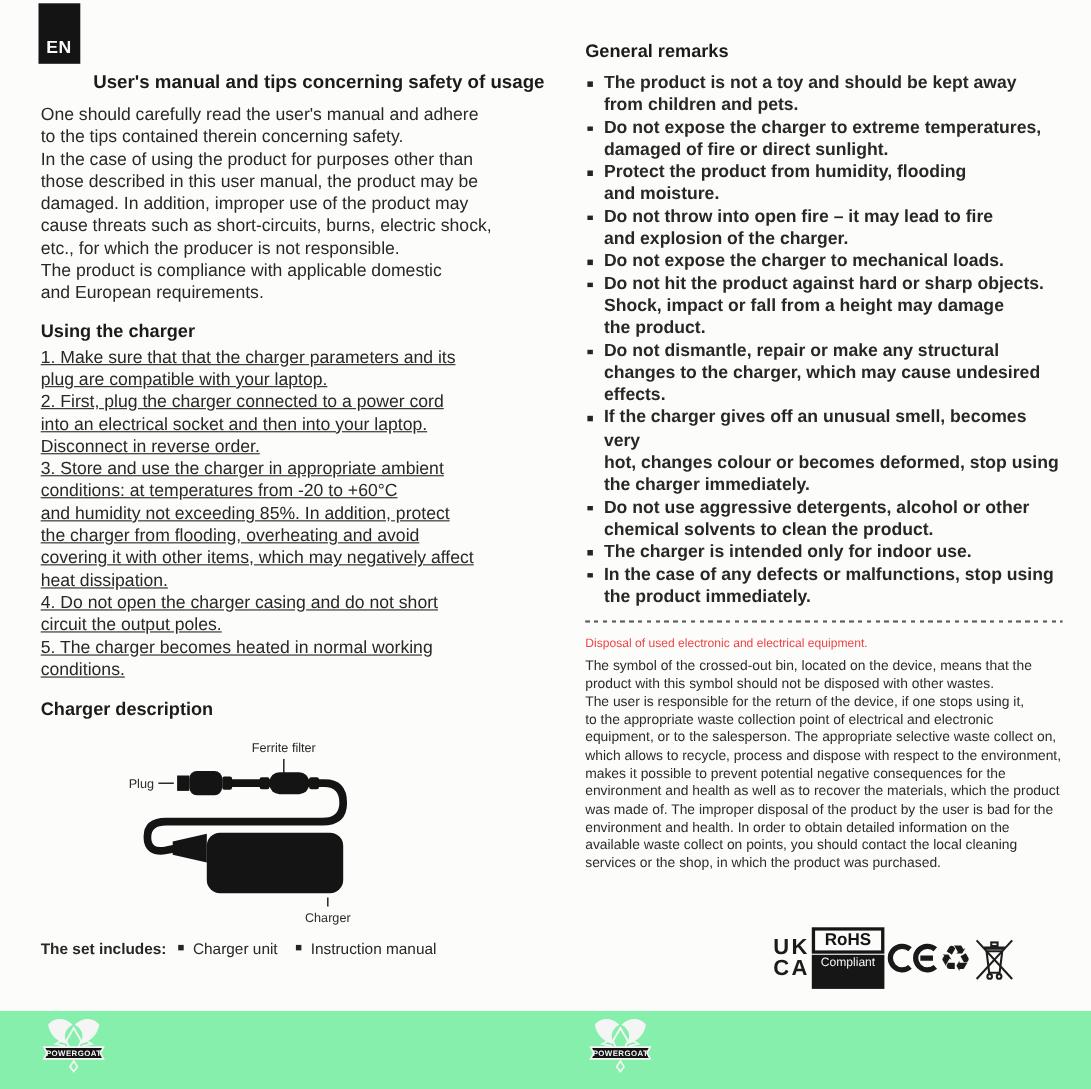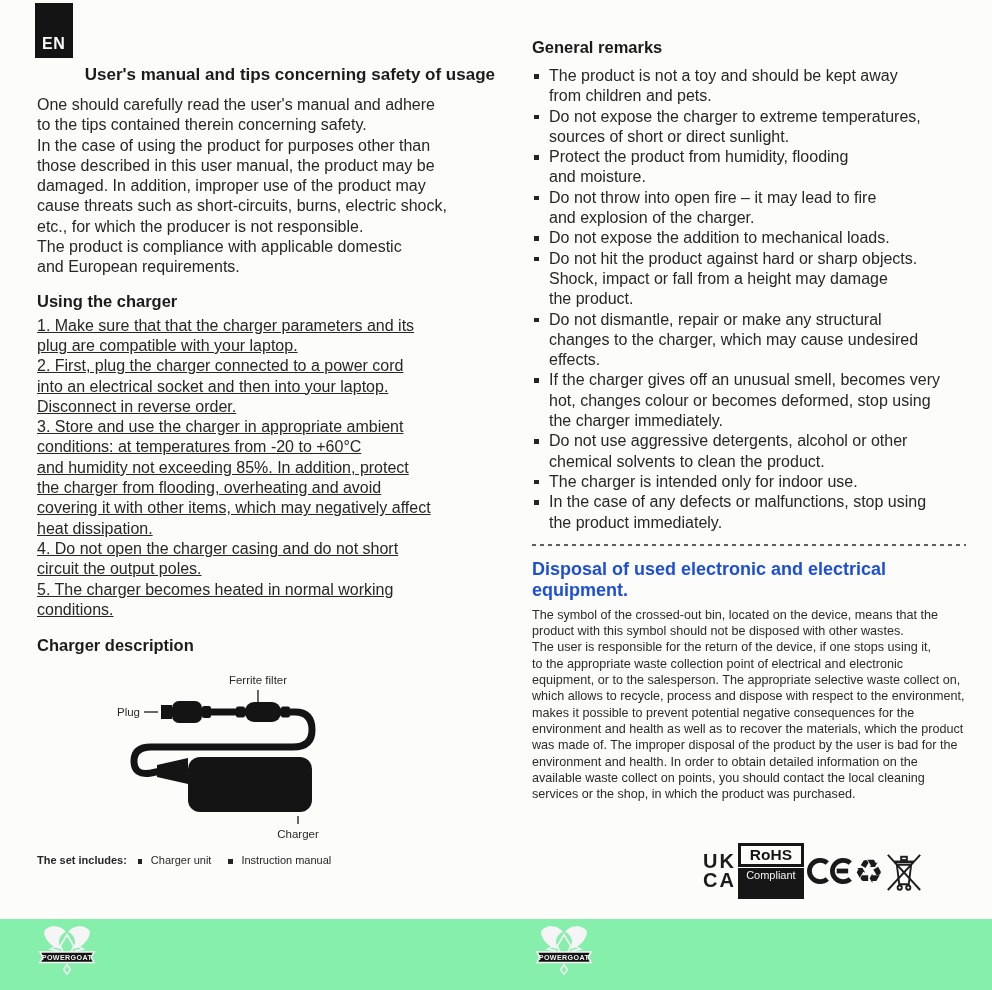--- a/index.html
+++ b/index.html
@@ -24,40 +24,40 @@
   .body-text {
     font-size:16px; line-height:20.3px; white-space:pre-line; color:#272727;
   }
   .intro   { margin-top:9px; }
   .using-h { margin-top:12px; }
   .steps   { margin-top:4px;text-decoration:underline; }
   .desc-h  { margin-top:14px; }
   .diagram { margin-top:4px; display:block; }
 
   
-  .set-includes { margin-top:6px; font-size:11px; color:#272727; display:flex; align-items:baseline; }
+  .set-includes { margin-top:6px; font-size:14px; color:#272727; display:flex; align-items:baseline; }
   .set-includes .label { font-weight:bold; margin-right:10px; }
   .inc-item { position:relative; padding-left:14px; margin-right:16px; }
   .inc-item::before { content:""; position:absolute; left:1px; top:5px; width:4.5px; height:4.5px; background:#242424; }
 
   
-  ul.remarks { list-style:none; margin:8px 0 0 0; padding:0; }
+  ul.remarks { list-style:none; margin:8px 0 0 0; padding:0;font-weight:bold; }
   li.remark {
     position:relative; padding-left:17px; white-space:pre-line;
     font-size:16px; line-height:20.3px; color:#272727;
   }
   li.remark::before {
     content:""; position:absolute; left:2px; top:8px;
     width:4.5px; height:4.5px; background:#242424;
   }
   .divider {
     margin-top:11px; height:2px;
     background:repeating-linear-gradient(90deg,#5f5f5f 0 4px, transparent 4px 8px);
   }
-  .disposal-title { margin-top:13px; font-size:18px; font-weight:bold; color:#1d4ed8; }
+  .disposal-title { margin-top:13px; font-size:11px; font-weight:normal; color:#ef4444; }
   .disposal-body  { margin-top:6px; font-size:12.6px; line-height:16.3px; white-space:pre-line; color:#2b2b2b; }
 
   
   .marks-row {
     position:absolute; left:703px; top:846px; width:262px; height:50px;
     display:flex; align-items:center; gap:2px;
   }
   .ukca { font-weight:bold; font-size:20px; line-height:0.95; letter-spacing:2px; color:#1b1b1b; }
   .rohs { width:66px; text-align:center; }
   .rohs-top { border:3px solid #161616; background:#fcfcfb; font-weight:bold; font-size:15.5px; line-height:1.15; color:#141414; }
@@ -144,26 +144,26 @@
       <span class="inc-item">Instruction manual</span>
     </div>
   </div>
 
   <div class="col-right">
     <div class="h-sub">General remarks</div>
     <ul class="remarks">
       <li class="remark">The product is not a toy and should be kept away
 from children and pets.</li>
       <li class="remark">Do not expose the charger to extreme temperatures,
-sources of short or direct sunlight.</li>
+damaged of fire or direct sunlight.</li>
       <li class="remark">Protect the product from humidity, flooding
 and moisture.</li>
       <li class="remark">Do not throw into open fire – it may lead to fire
 and explosion of the charger.</li>
-      <li class="remark">Do not expose the addition to mechanical loads.</li>
+      <li class="remark">Do not expose the charger to mechanical loads.</li>
       <li class="remark">Do not hit the product against hard or sharp objects.
 Shock, impact or fall from a height may damage
 the product.</li>
       <li class="remark">Do not dismantle, repair or make any structural
 changes to the charger, which may cause undesired
 effects.</li>
       <li class="remark">If the charger gives off an unusual smell, becomes very
 hot, changes colour or becomes deformed, stop using
 the charger immediately.</li>
       <li class="remark">Do not use aggressive detergents, alcohol or other

